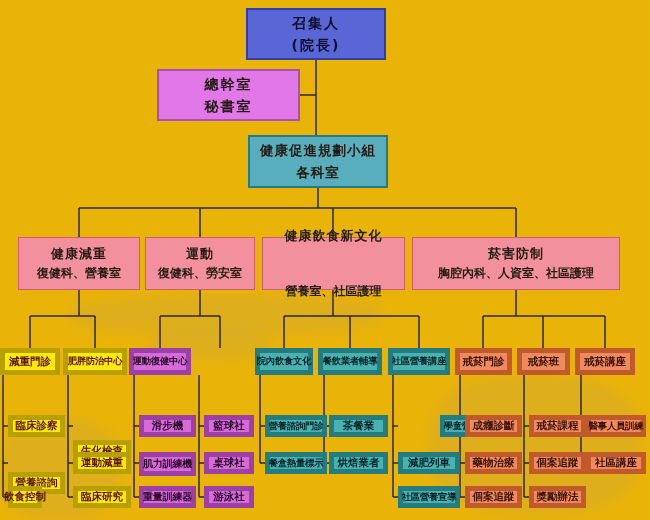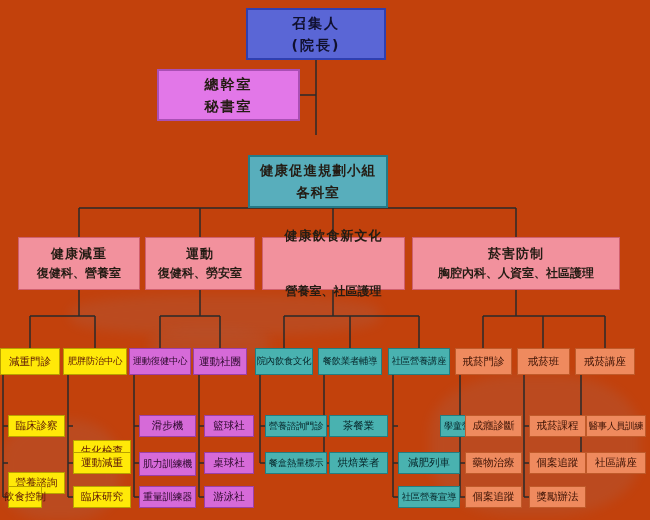--- a/index.html
+++ b/index.html
@@ -1,38 +1,38 @@
 <!DOCTYPE html>
 <html><head>
 <meta charset="utf-8">
 <style>
   html,body{margin:0;padding:0;background:#ffffff;}
   #stage{
-    position:relative;width:650px;height:520px;background:#c2410c;overflow:hidden;
+    position:relative;width:650px;height:520px;background:#eab308;overflow:hidden;
     font-family:"DejaVu Sans","Liberation Sans",sans-serif;
     color:#241c14;
   }
   .smudge{position:absolute;background:#8a8fa8;opacity:.12;filter:blur(6px);border-radius:40%;pointer-events:none;}
   #wires{position:absolute;left:0;top:0;z-index:1;}
   .node{
     position:absolute;z-index:2;box-sizing:border-box;
     display:flex;flex-direction:column;align-items:center;justify-content:center;
     text-align:center;font-weight:700;line-height:1.6;
   }
   .root{background:#5a66d6;border:2px solid #2f3fb0;font-size:14px;color:#10102e;letter-spacing:2px;}
   .staff{background:#e277e8;border:2px solid #a94fb5;font-size:14px;letter-spacing:2px;}
   .committee{background:#58aebc;border:2px solid #237a88;font-size:13.5px;letter-spacing:1px;}
   .branch{background:#f2919d;border:1.5px solid #cf5f6e;}
   .branch .bt{font-size:13px;letter-spacing:1px;}
   .branch .bs{font-size:12px;letter-spacing:0;}
   .prog, .item{
     position:absolute;z-index:2;box-sizing:border-box;
     display:flex;align-items:center;justify-content:center;
-    text-align:center;font-weight:400;font-size:10.5px;white-space:nowrap;
-    border:1px solid #15803d;
+    text-align:center;font-weight:700;font-size:10.5px;white-space:nowrap;
+    border:5px solid #15803d;
   }
   .t6{font-size:9.3px;letter-spacing:-0.2px;}
   .t5{font-size:10px;letter-spacing:-0.2px;}
   .yellow{background:#ffe908;border-color:#b8a000;color:#5a1408;}
   .violet{background:#d66ad8;border-color:#9c3fa6;color:#2a082a;}
   .teal{background:#49b2b0;border-color:#237d80;color:#07262a;}
   .orange{background:#ef8a5e;border-color:#c05a2a;color:#3c1204;}
 </style>
 </head>
 <body>
@@ -69,21 +69,21 @@
   <div class="node root" style="left:246px;top:8px;width:140px;height:52px;">
     <div>召集人</div>
     <div>(院長)</div>
   </div>
 
   <div class="node staff" style="left:157px;top:69px;width:143px;height:52px;">
     <div>總幹室</div>
     <div>秘書室</div>
   </div>
 
-  <div class="node committee" style="left:248px;top:135px;width:140px;height:53px;margin-top:20px;">
+  <div class="node committee" style="left:248px;top:135px;width:140px;height:53px;">
     <div>健康促進規劃小組</div>
     <div>各科室</div>
   </div>
 
   <div class="node branch" style="left:18px;top:237px;width:122px;height:53px;">
     <div class="bt">健康減重</div>
     <div class="bs">復健科、營養室</div>
   </div>
   <div class="node branch" style="left:145px;top:237px;width:110px;height:53px;">
     <div class="bt">運動</div>
@@ -94,21 +94,20 @@
     <div class="bs">營養室、社區護理</div>
   </div>
   <div class="node branch" style="left:412px;top:237px;width:208px;height:53px;">
     <div class="bt">菸害防制</div>
     <div class="bs">胸腔內科、人資室、社區護理</div>
   </div>
 
   <div class="prog yellow" style="left:0px;top:348px;width:60px;height:27px;">減重門診</div>
   <div class="prog yellow t6" style="left:63px;top:348px;width:64px;height:27px;">肥胖防治中心</div>
   <div class="prog violet t6" style="left:129px;top:348px;width:62px;height:27px;">運動復健中心</div>
-  <div class="prog violet" style="left:193px;top:348px;width:54px;height:27px;">運動社團</div>
   <div class="prog teal t6" style="left:255px;top:348px;width:58px;height:27px;">院內飲食文化</div>
   <div class="prog teal t6" style="left:318px;top:348px;width:64px;height:27px;">餐飲業者輔導</div>
   <div class="prog teal t6" style="left:388px;top:348px;width:62px;height:27px;">社區營養講座</div>
   <div class="prog orange" style="left:455px;top:348px;width:57px;height:27px;">戒菸門診</div>
   <div class="prog orange" style="left:517px;top:348px;width:53px;height:27px;">戒菸班</div>
   <div class="prog orange" style="left:575px;top:348px;width:60px;height:27px;">戒菸講座</div>
 
   <div class="item yellow" style="left:8px;top:415px;width:57px;height:22px;">臨床診察</div>
   <div class="item yellow" style="left:8px;top:452px;width:57px;height:22px;margin-top:20px;">營養諮詢</div>
   <div class="item yellow" style="left:8px;top:486px;width:34px;height:22px;">飲食控制</div>

